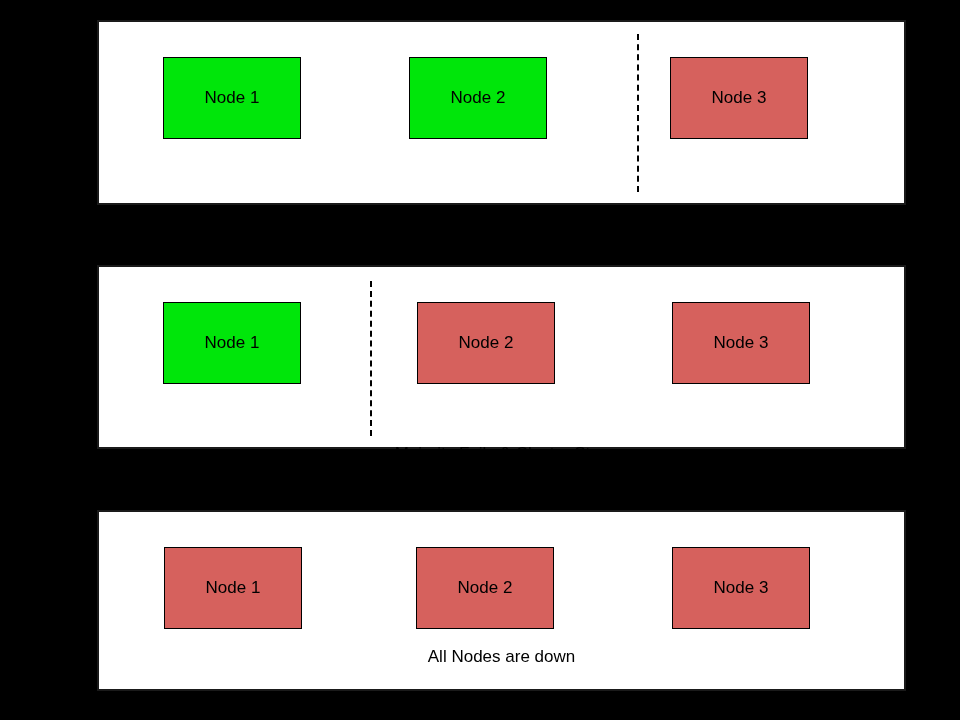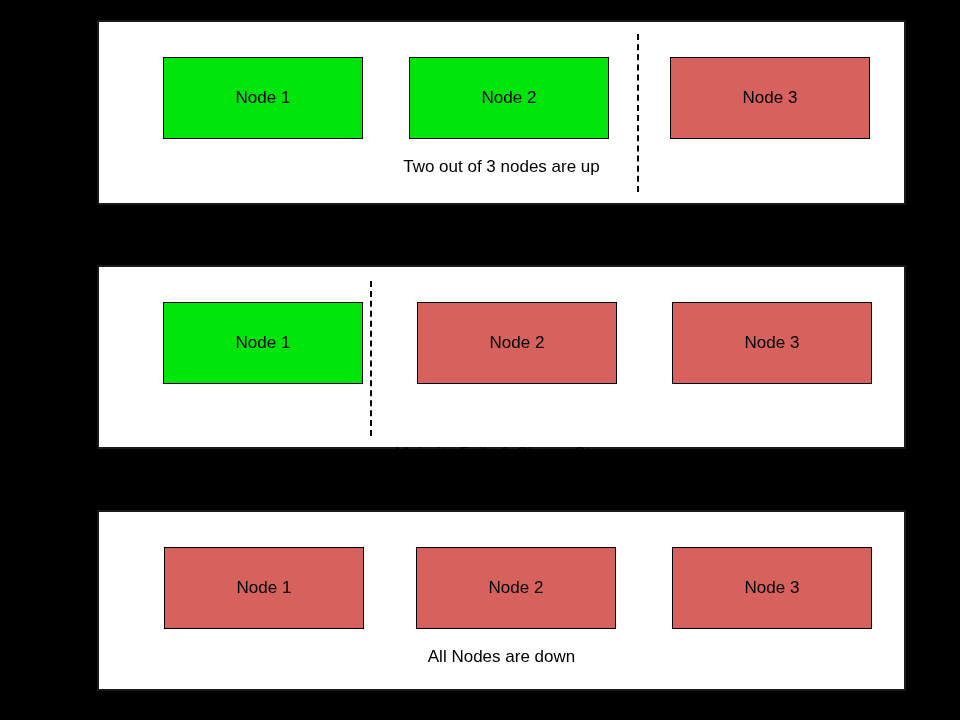--- a/index.html
+++ b/index.html
@@ -11,21 +11,21 @@
   }
   .panel{
     position:absolute;left:97px;width:809px;
     background:#fff;border:2px solid #1a1a1a;
     box-sizing:border-box;
   }
   .panel-1{top:20px;height:185px;}
   .panel-2{top:265px;height:184px;}
   .panel-3{top:510px;height:181px;}
   .node{
-    position:absolute;top:35px;width:200px;height:82px;
+    position:absolute;top:35px;width:138px;height:82px;
     border:1px solid #000;box-sizing:border-box;
     display:flex;align-items:center;justify-content:center;
     font-size:17px;
   }
   .caption{
     position:absolute;left:0;right:0;top:134px;
     text-align:center;font-size:17px;line-height:21px;
     white-space:pre;
   }
   .divider{
@@ -45,21 +45,21 @@
   <div class="node p1-n1" style="background: rgb(0, 230, 10); border-color: rgb(0, 0, 0);">
     <span>Node 1</span>
   </div>
   <div class="node p1-n2" style="background: rgb(0, 230, 10); border-color: rgb(0, 0, 0);">
     <span>Node 2</span>
   </div>
   <div class="node p1-n3" style="background: rgb(214, 97, 93); border-color: rgb(0, 0, 0);">
     <span>Node 3</span>
   </div>
   <div class="divider p1-div"></div>
-  <div class="caption"><span>Two out of 3 nodes are up</span><br>
+  <div class="caption"><br>
   </div>
 </div>
 
 <div class="panel panel-2">
   <div class="node p2-n1" style="background: rgb(0, 230, 10); border-color: rgb(0, 0, 0);">
     <span>Node 1</span>
   </div>
   <div class="node p2-n2" style="background: rgb(214, 97, 93); border-color: rgb(0, 0, 0);">
     <span>Node 2</span>
   </div>

